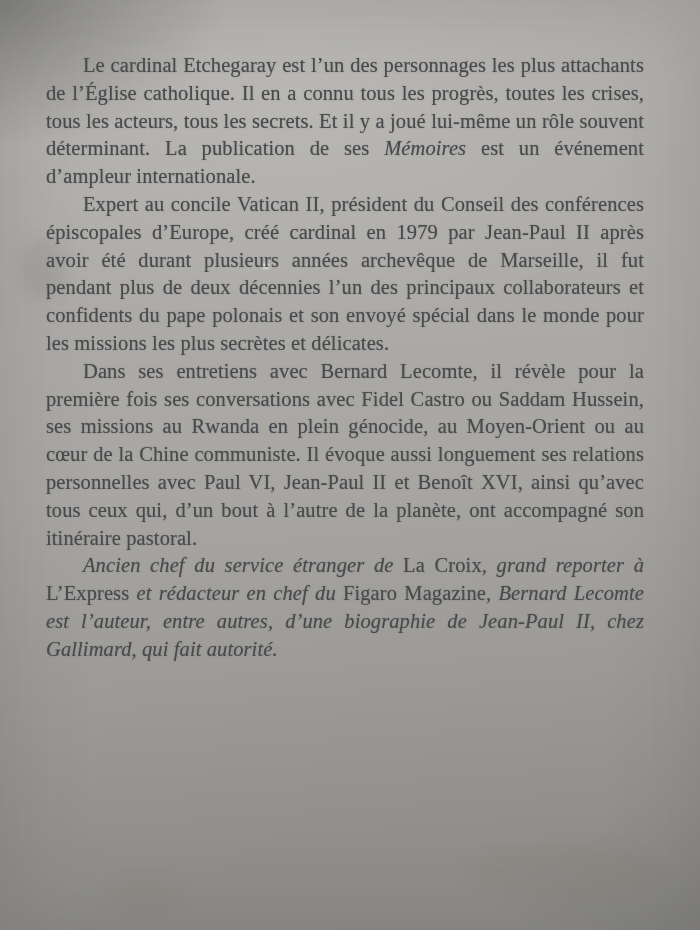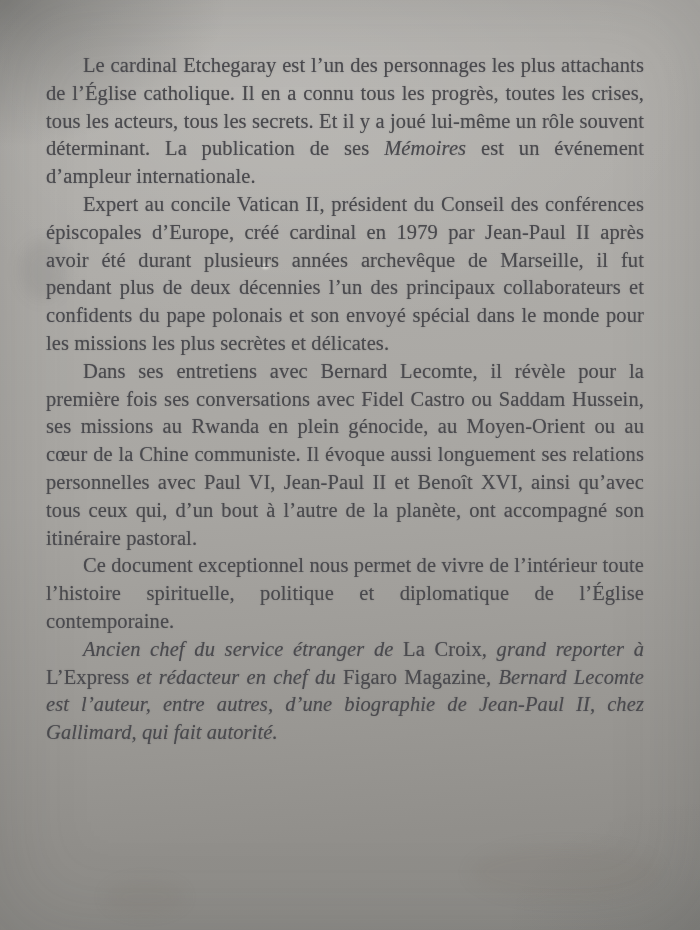--- a/index.html
+++ b/index.html
@@ -83,18 +83,17 @@
   <div class="blotch blotch-3"></div>
 
   <div class="text-block">
 
     <p class="para"><span class="seg-roman">Le cardinal Etchegaray est l’un des personnages les plus attachants de l’Église catholique. Il en a connu tous les progrès, toutes les crises, tous les acteurs, tous les secrets. Et il y a joué lui-même un rôle souvent déterminant. La publication de ses </span><span class="seg-italic">Mémoires</span><span class="seg-roman"> est un événement d’ampleur internationale.</span></p>
 
     <p class="para"><span class="seg-roman">Expert au concile Vatican II, président du Conseil des conférences épiscopales d’Europe, créé cardinal en 1979 par Jean-Paul II après avoir été durant plusieurs années archevêque de Marseille, il fut pendant plus de deux décennies l’un des principaux collaborateurs et confidents du pape polonais et son envoyé spécial dans le monde pour les missions les plus secrètes et délicates.</span></p>
 
     <p class="para"><span class="seg-roman">Dans ses entretiens avec Bernard Lecomte, il révèle pour la première fois ses conversations avec Fidel Castro ou Saddam Hussein, ses missions au Rwanda en plein génocide, au Moyen-Orient ou au cœur de la Chine communiste. Il évoque aussi longuement ses relations personnelles avec Paul VI, Jean-Paul II et Benoît XVI, ainsi qu’avec tous ceux qui, d’un bout à l’autre de la planète, ont accompagné son itinéraire pastoral.</span></p>
 
-    <p class="para"><span class="seg-roman">Ce document exceptionnel nous permet de vivre de l’intérieur toute l’histoire spirituelle, politique et diplomatique de l’Église contemporaine.</span></p>
 
     <p class="para bio"><span class="seg-italic">Ancien chef du service étranger de </span><span class="seg-roman">La Croix</span><span class="seg-italic">, grand reporter à </span><span class="seg-roman">L’Express</span><span class="seg-italic"> et rédacteur en chef du </span><span class="seg-roman">Figaro Magazine</span><span class="seg-italic">, Bernard Lecomte est l’auteur, entre autres, d’une biographie de Jean-Paul II, chez Gallimard, qui fait autorité.</span></p>
 
   </div>
 </div>
 
 </body></html>

